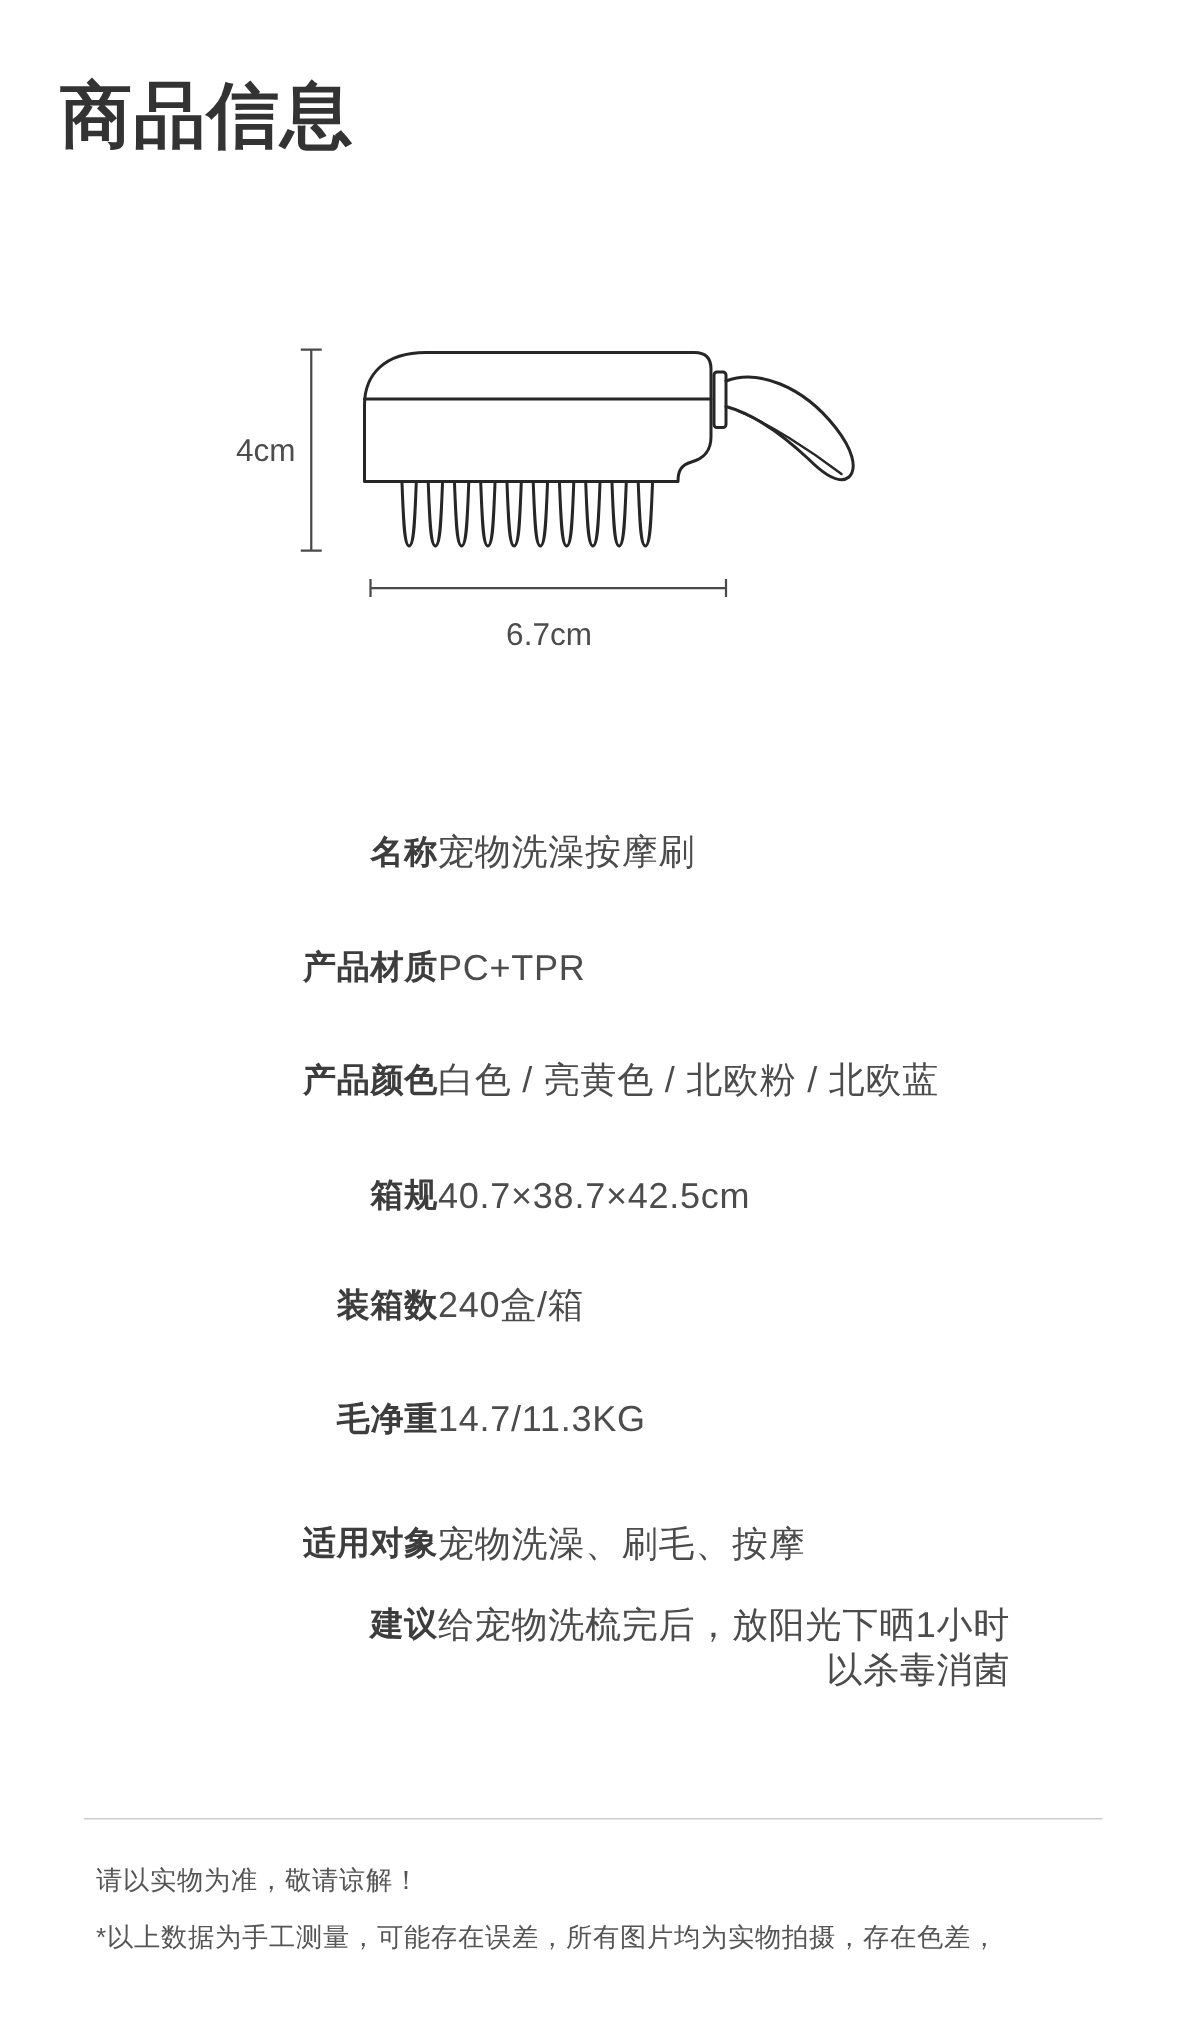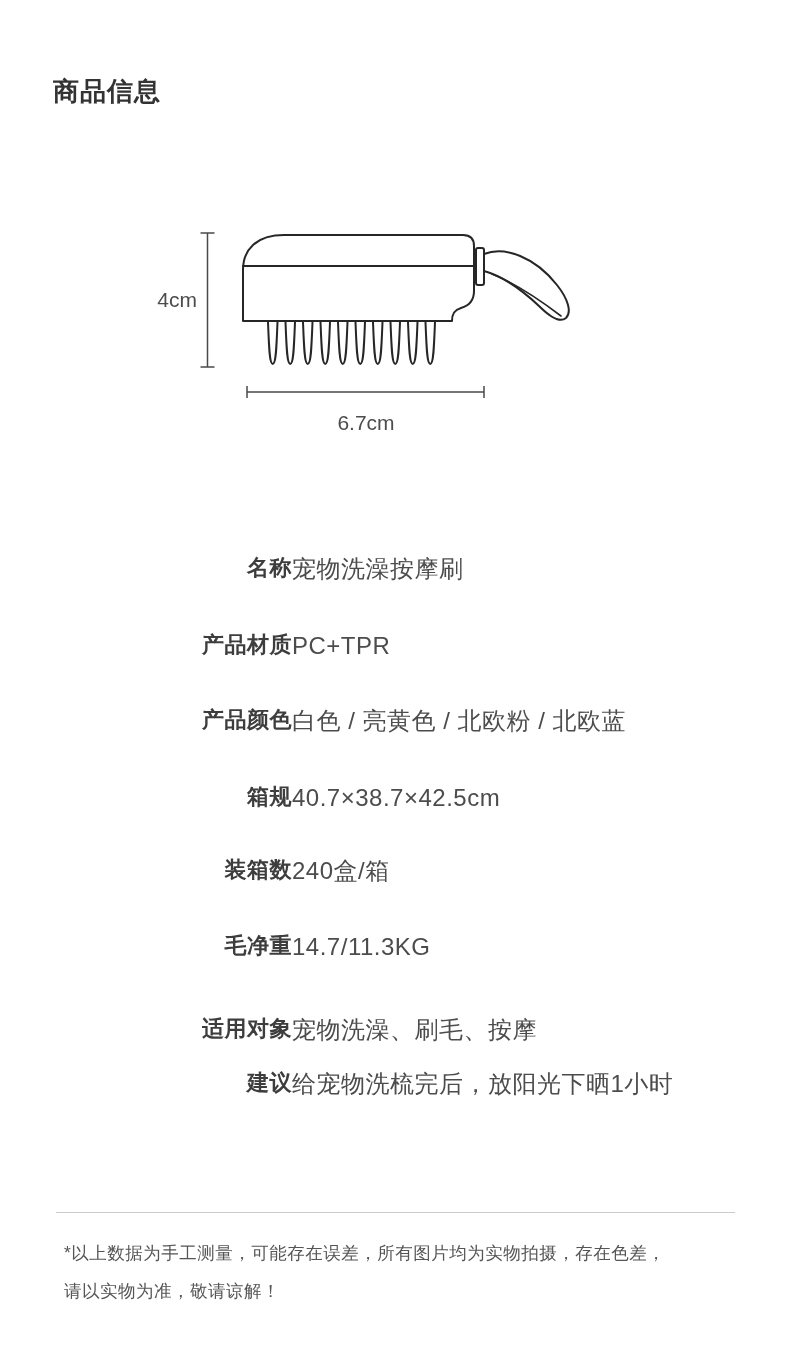--- a/index.html
+++ b/index.html
@@ -5,22 +5,22 @@
   html,body{margin:0;padding:0;background:#fff;}
   .page{
     position:relative;
     width:790px;height:1361px;
     background:#ffffff;
     overflow:hidden;
     font-family:"Liberation Sans","DejaVu Sans",sans-serif;
   }
   .page-title{
     position:absolute;left:36px;top:50px;
-    margin:17px;
-    font-size:26px;line-height:48px;font-weight:700;
+    margin:4px;
+    font-size:48px;line-height:48px;font-weight:700;
     letter-spacing:1px;color:#333333;
   }
   .figure-svg{position:absolute;left:0;top:0;}
   .dim-text{font-size:21px;fill:#4d4d4d;font-family:"Liberation Sans","DejaVu Sans",sans-serif;}
   .spec-row{
     position:absolute;left:115px;right:40px;
     display:flex;align-items:flex-start;text-align:right;
   }
   .spec-label{
     width:177px;flex:none;
@@ -112,24 +112,25 @@
       <div class="spec-value">14.7/11.3KG</div>
     </div>
     <div class="spec-row" style="top:1014px">
       <div class="spec-label">适用对象</div>
       <div class="spec-value">宠物洗澡、刷毛、按摩</div>
     </div>
     <div class="spec-row" style="top:1068px">
       <div class="spec-label">建议</div>
       <div class="spec-value">
         <div class="line1">给宠物洗梳完后，放阳光下晒1小时</div>
+        <div class="line2">以杀毒消菌</div>
       </div>
     </div>
   </div>
 
   <div class="divider"></div>
 
   <div class="footnote">
+    <div>请以实物为准，敬请谅解！</div>
     <div>*以上数据为手工测量，可能存在误差，所有图片均为实物拍摄，存在色差，</div>
-    <div>请以实物为准，敬请谅解！</div>
   </div>
 
 </div>
 
 </body></html>

